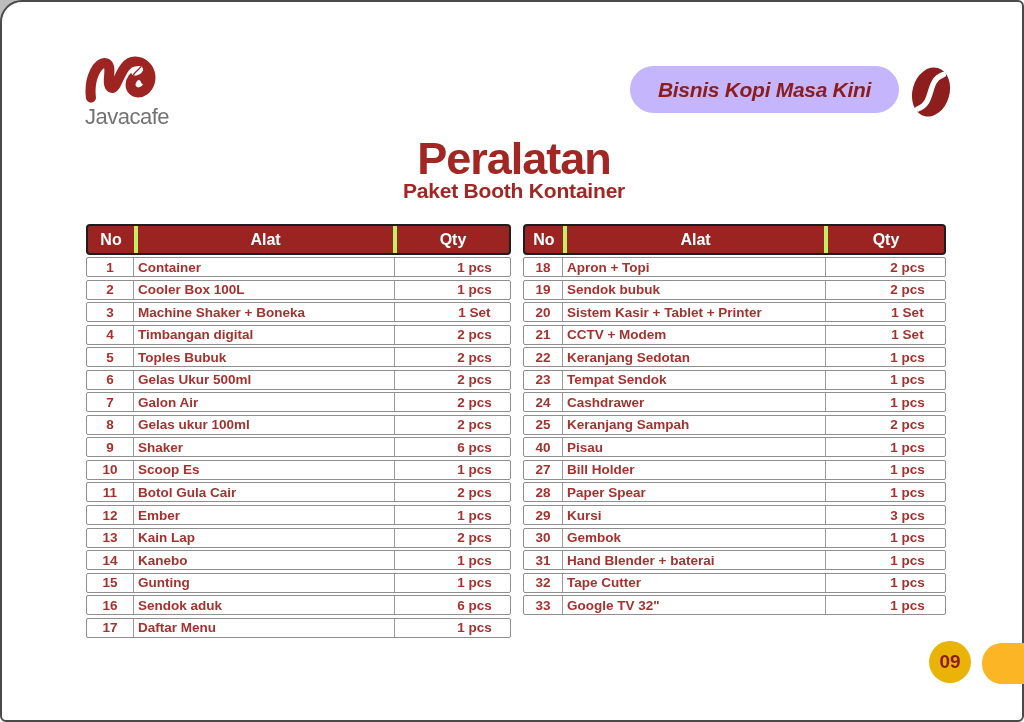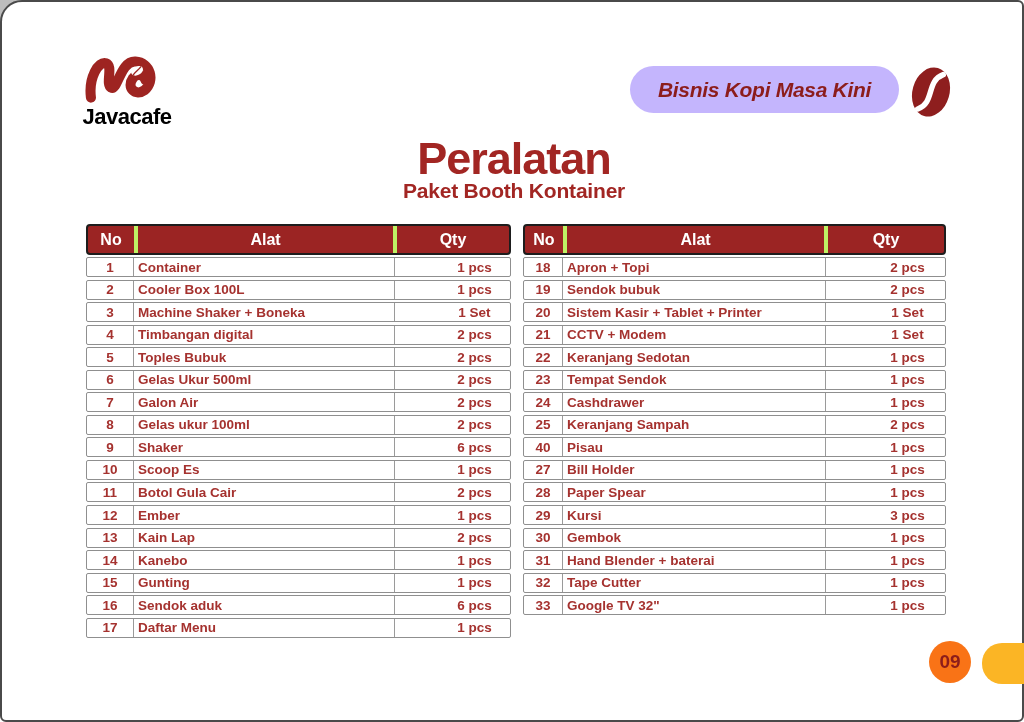--- a/index.html
+++ b/index.html
@@ -9,21 +9,21 @@
     background:#ffffff;
   }
   .corner-shade{position:absolute;left:0;top:0;width:70px;height:46px;background:#bdbdbd;z-index:0;}
   .page{
     position:absolute;left:0;top:0;width:1024px;height:722px;box-sizing:border-box;
     background:#ffffff;border:2px solid #4a4a4a;border-radius:22px 6px 6px 6px;z-index:1;
   }
   
   .logo-wrap{position:absolute;left:66px;top:52px;width:118px;text-align:center;}
   .logo-svg{display:block;margin:0 auto;width:86px;height:52px;}
-  .brand-text{font-size:22px;font-weight:700;color:#000000;letter-spacing:-0.5px;margin-top:-2px;}
+  .brand-text{font-size:22px;font-weight:400;color:#737373;letter-spacing:-0.5px;margin-top:-2px;}
   .badge{
     position:absolute;left:628px;top:64px;width:269px;height:47px;background:#c4b5fd;
     border-radius:24px;display:flex;align-items:center;justify-content:center;
   }
   .badge-text{font-size:21px;font-weight:800;font-style:italic;color:#8c1d1b;letter-spacing:-0.3px;}
   .bean-icon{position:absolute;left:905px;top:62px;width:48px;height:56px;}
   
   .title{position:absolute;left:0;top:131px;width:1024px;text-align:center;
          font-size:45px;font-weight:800;color:#a22623;letter-spacing:-1px;}
   .subtitle{position:absolute;left:0;top:177px;width:1024px;text-align:center;
@@ -52,21 +52,21 @@
   .trow .cell + .cell{border-left:1px solid #9a9a9a;}
   .trow .c0{justify-content:center;}
   .trow .c1{padding-left:4px;}
   .trow .c2{justify-content:center;padding-left:44px;}
   .t0 .trow .c0{width:46px;} .t0 .trow .c2{width:116px;}
   .t1 .trow .c0{width:38px;} .t1 .trow .c2{width:120px;}
   .trow .c1{flex:1;}
   
   .page-num{
     position:absolute;left:927px;top:639px;width:42px;height:42px;border-radius:50%;
-    background:#f97316;display:flex;align-items:center;justify-content:center;
+    background:#eab308;display:flex;align-items:center;justify-content:center;
     font-size:19px;font-weight:800;color:#8c1d1b;z-index:2;
   }
   .side-pill{
     position:absolute;left:980px;top:641px;width:60px;height:41px;background:#fbb525;
     border-radius:20px 0 0 20px;z-index:2;
   }
 </style>
 </head>
 <body>
 

